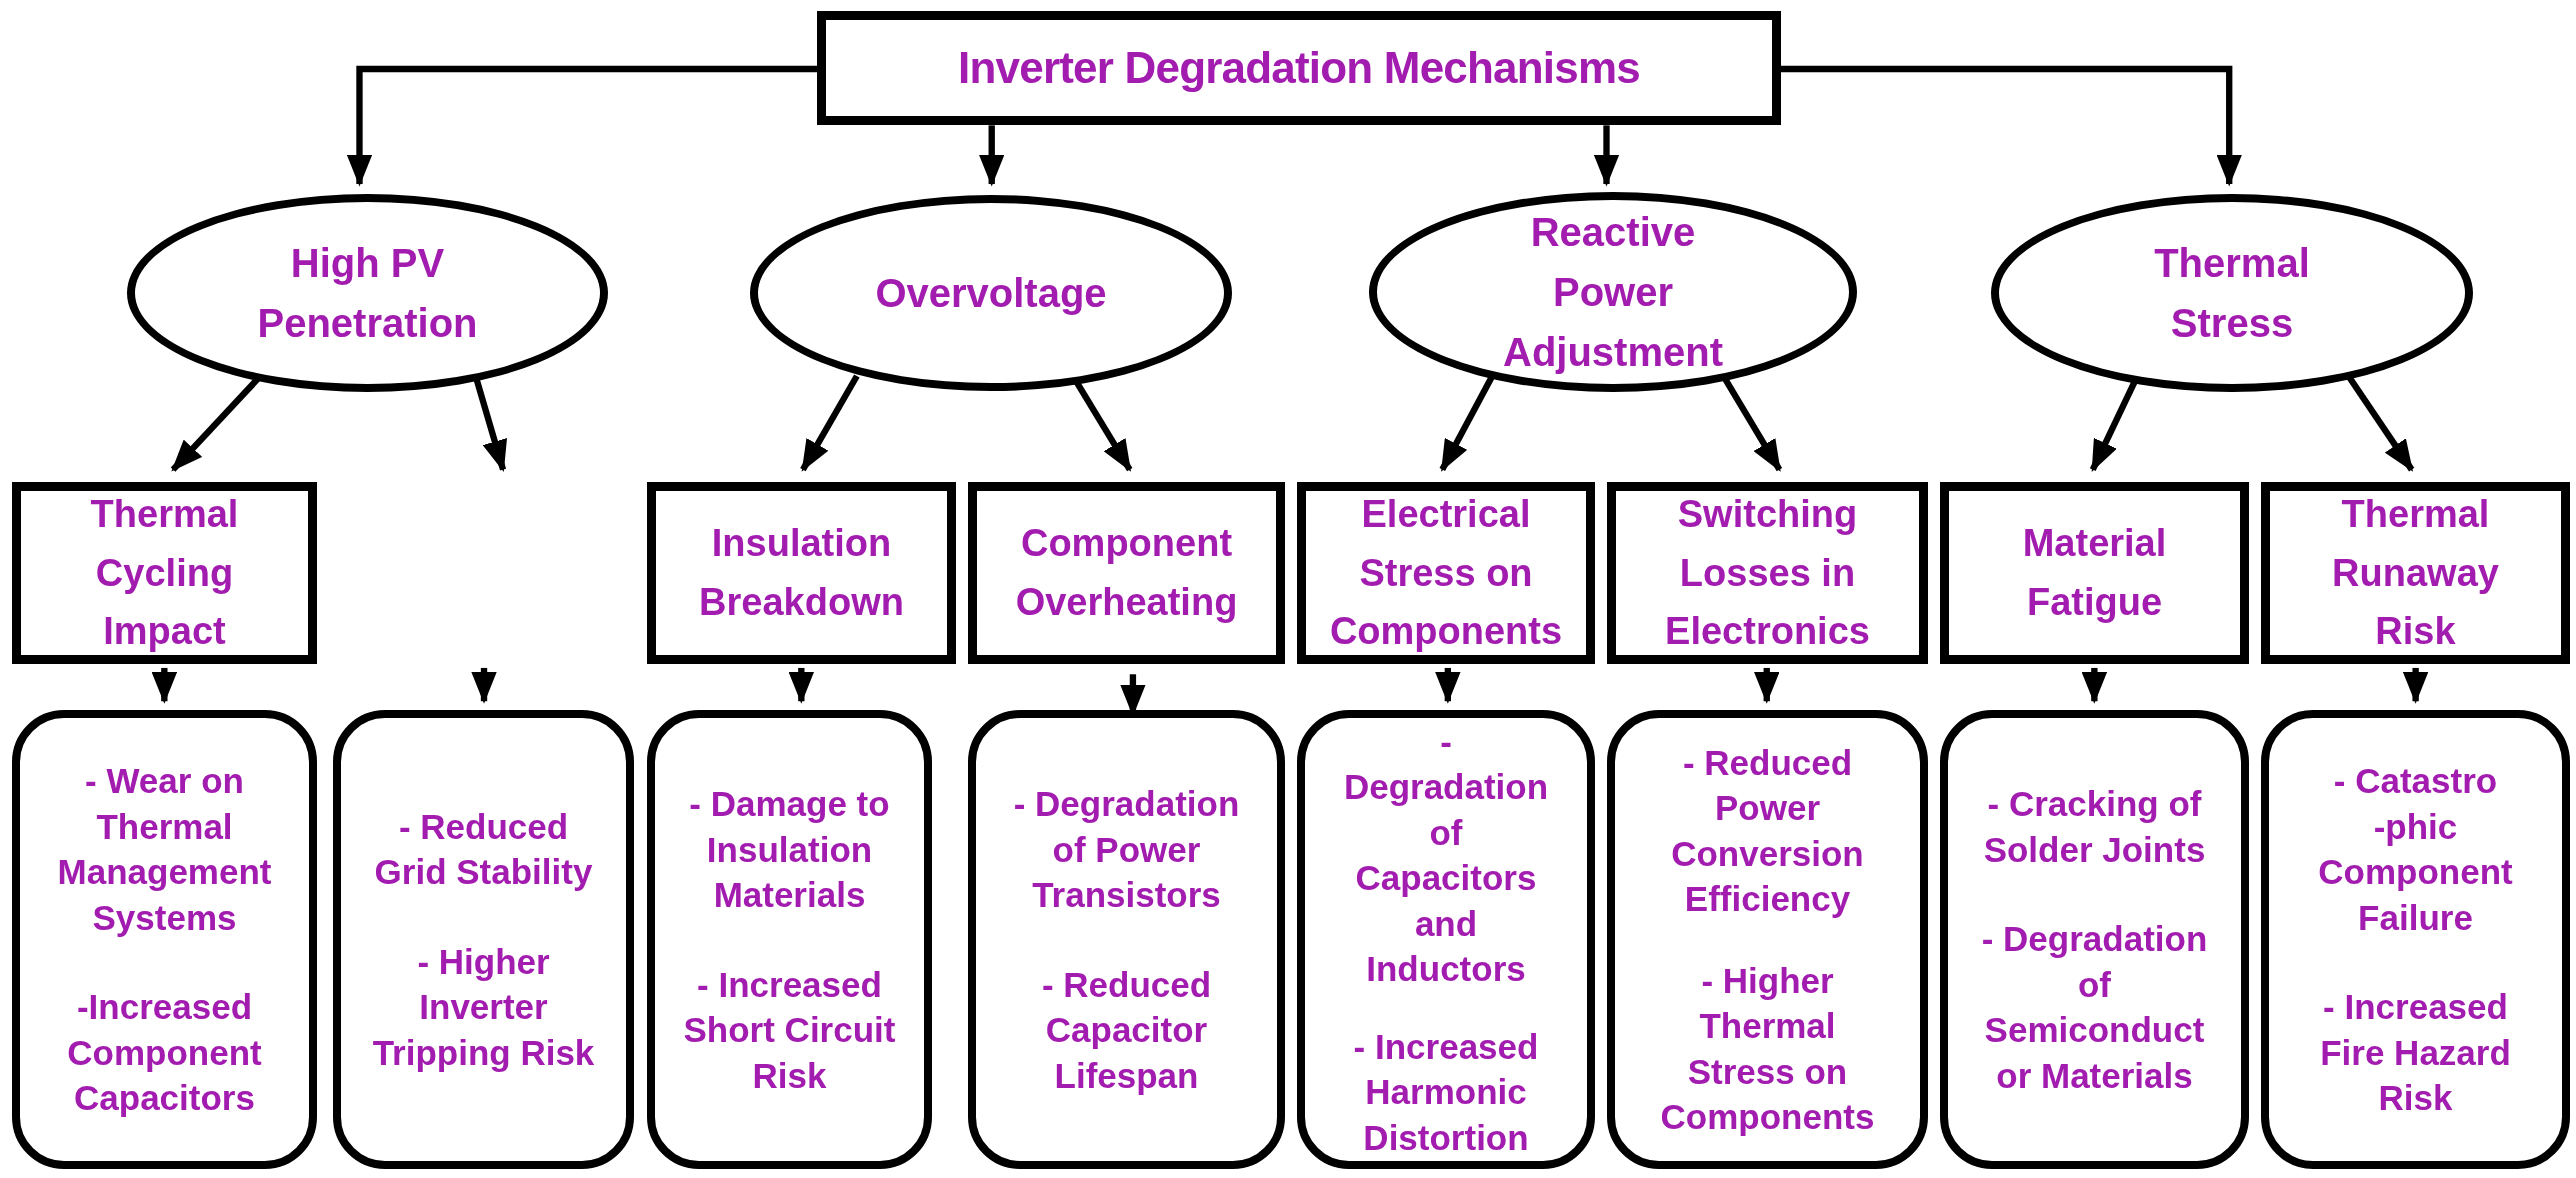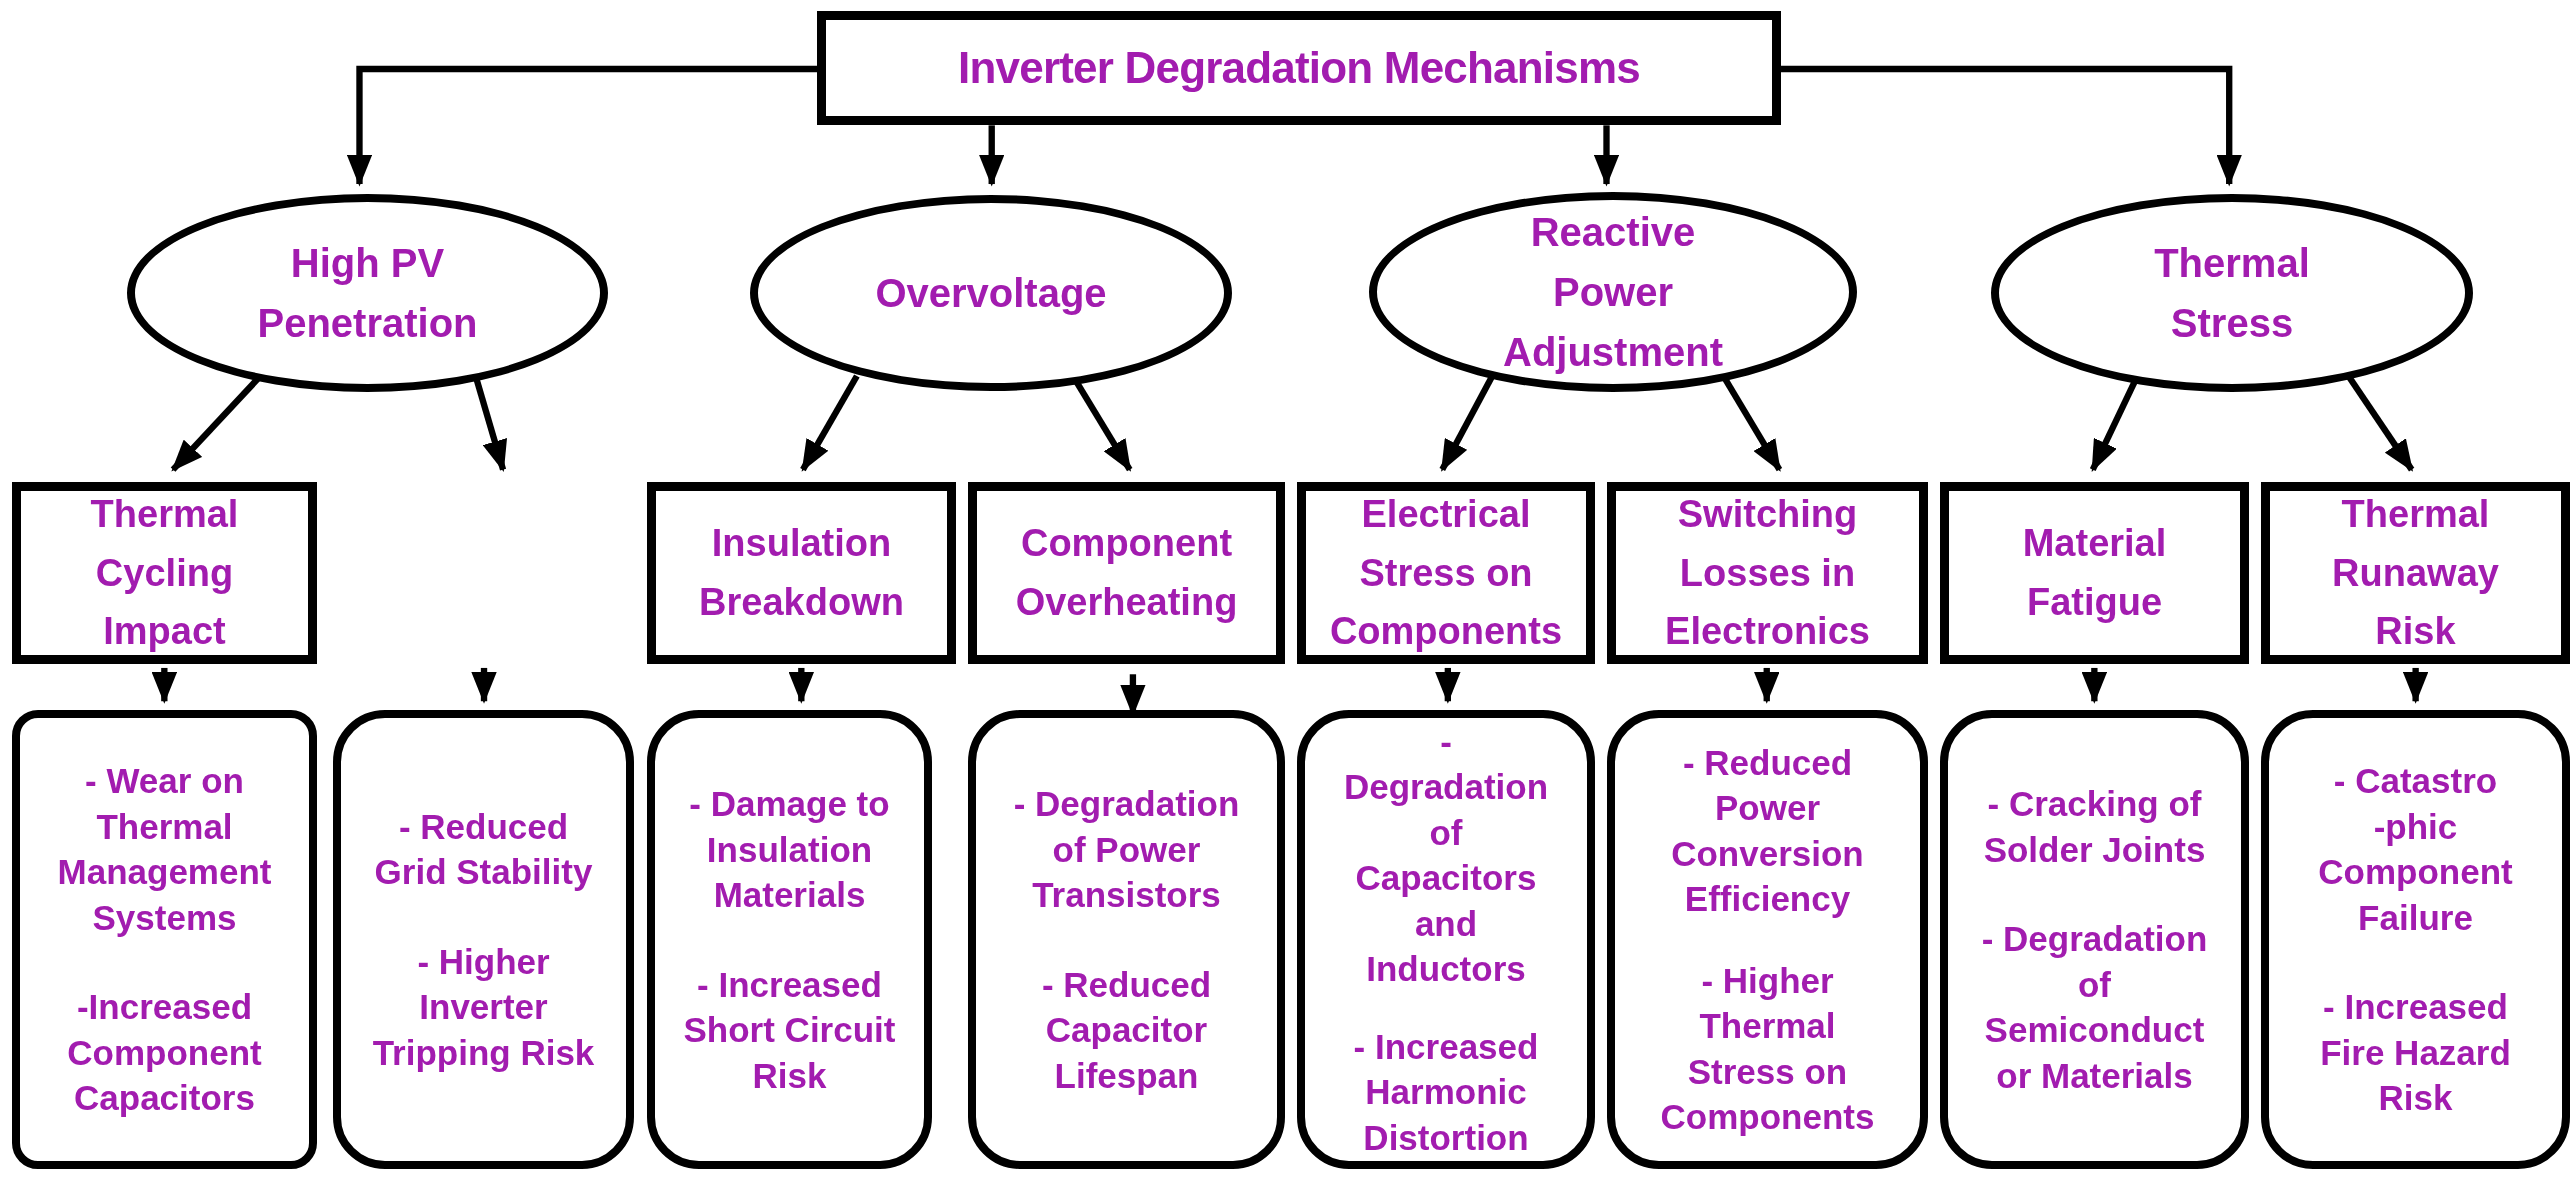--- a/index.html
+++ b/index.html
@@ -114,21 +114,21 @@
   <div class="node rect" style="left:1940px;top:482px;width:309px;height:182px;">
     <span>Material
 Fatigue</span>
   </div>
   <div class="node rect" style="left:2261px;top:482px;width:309px;height:182px;">
     <span>Thermal
 Runaway
 Risk</span>
   </div>
 
-  <div class="node round" style="left:12px;top:710px;width:305px;height:459px;border-radius:26px;">
+  <div class="node round" style="left:12px;top:710px;width:305px;height:459px;">
     <p>- Wear on
 Thermal
 Management
 Systems</p>
     <p>-Increased
 Component
 Capacitors</p>
   </div>
   <div class="node round" style="left:333px;top:710px;width:301px;height:459px;">
     <p>- Reduced

